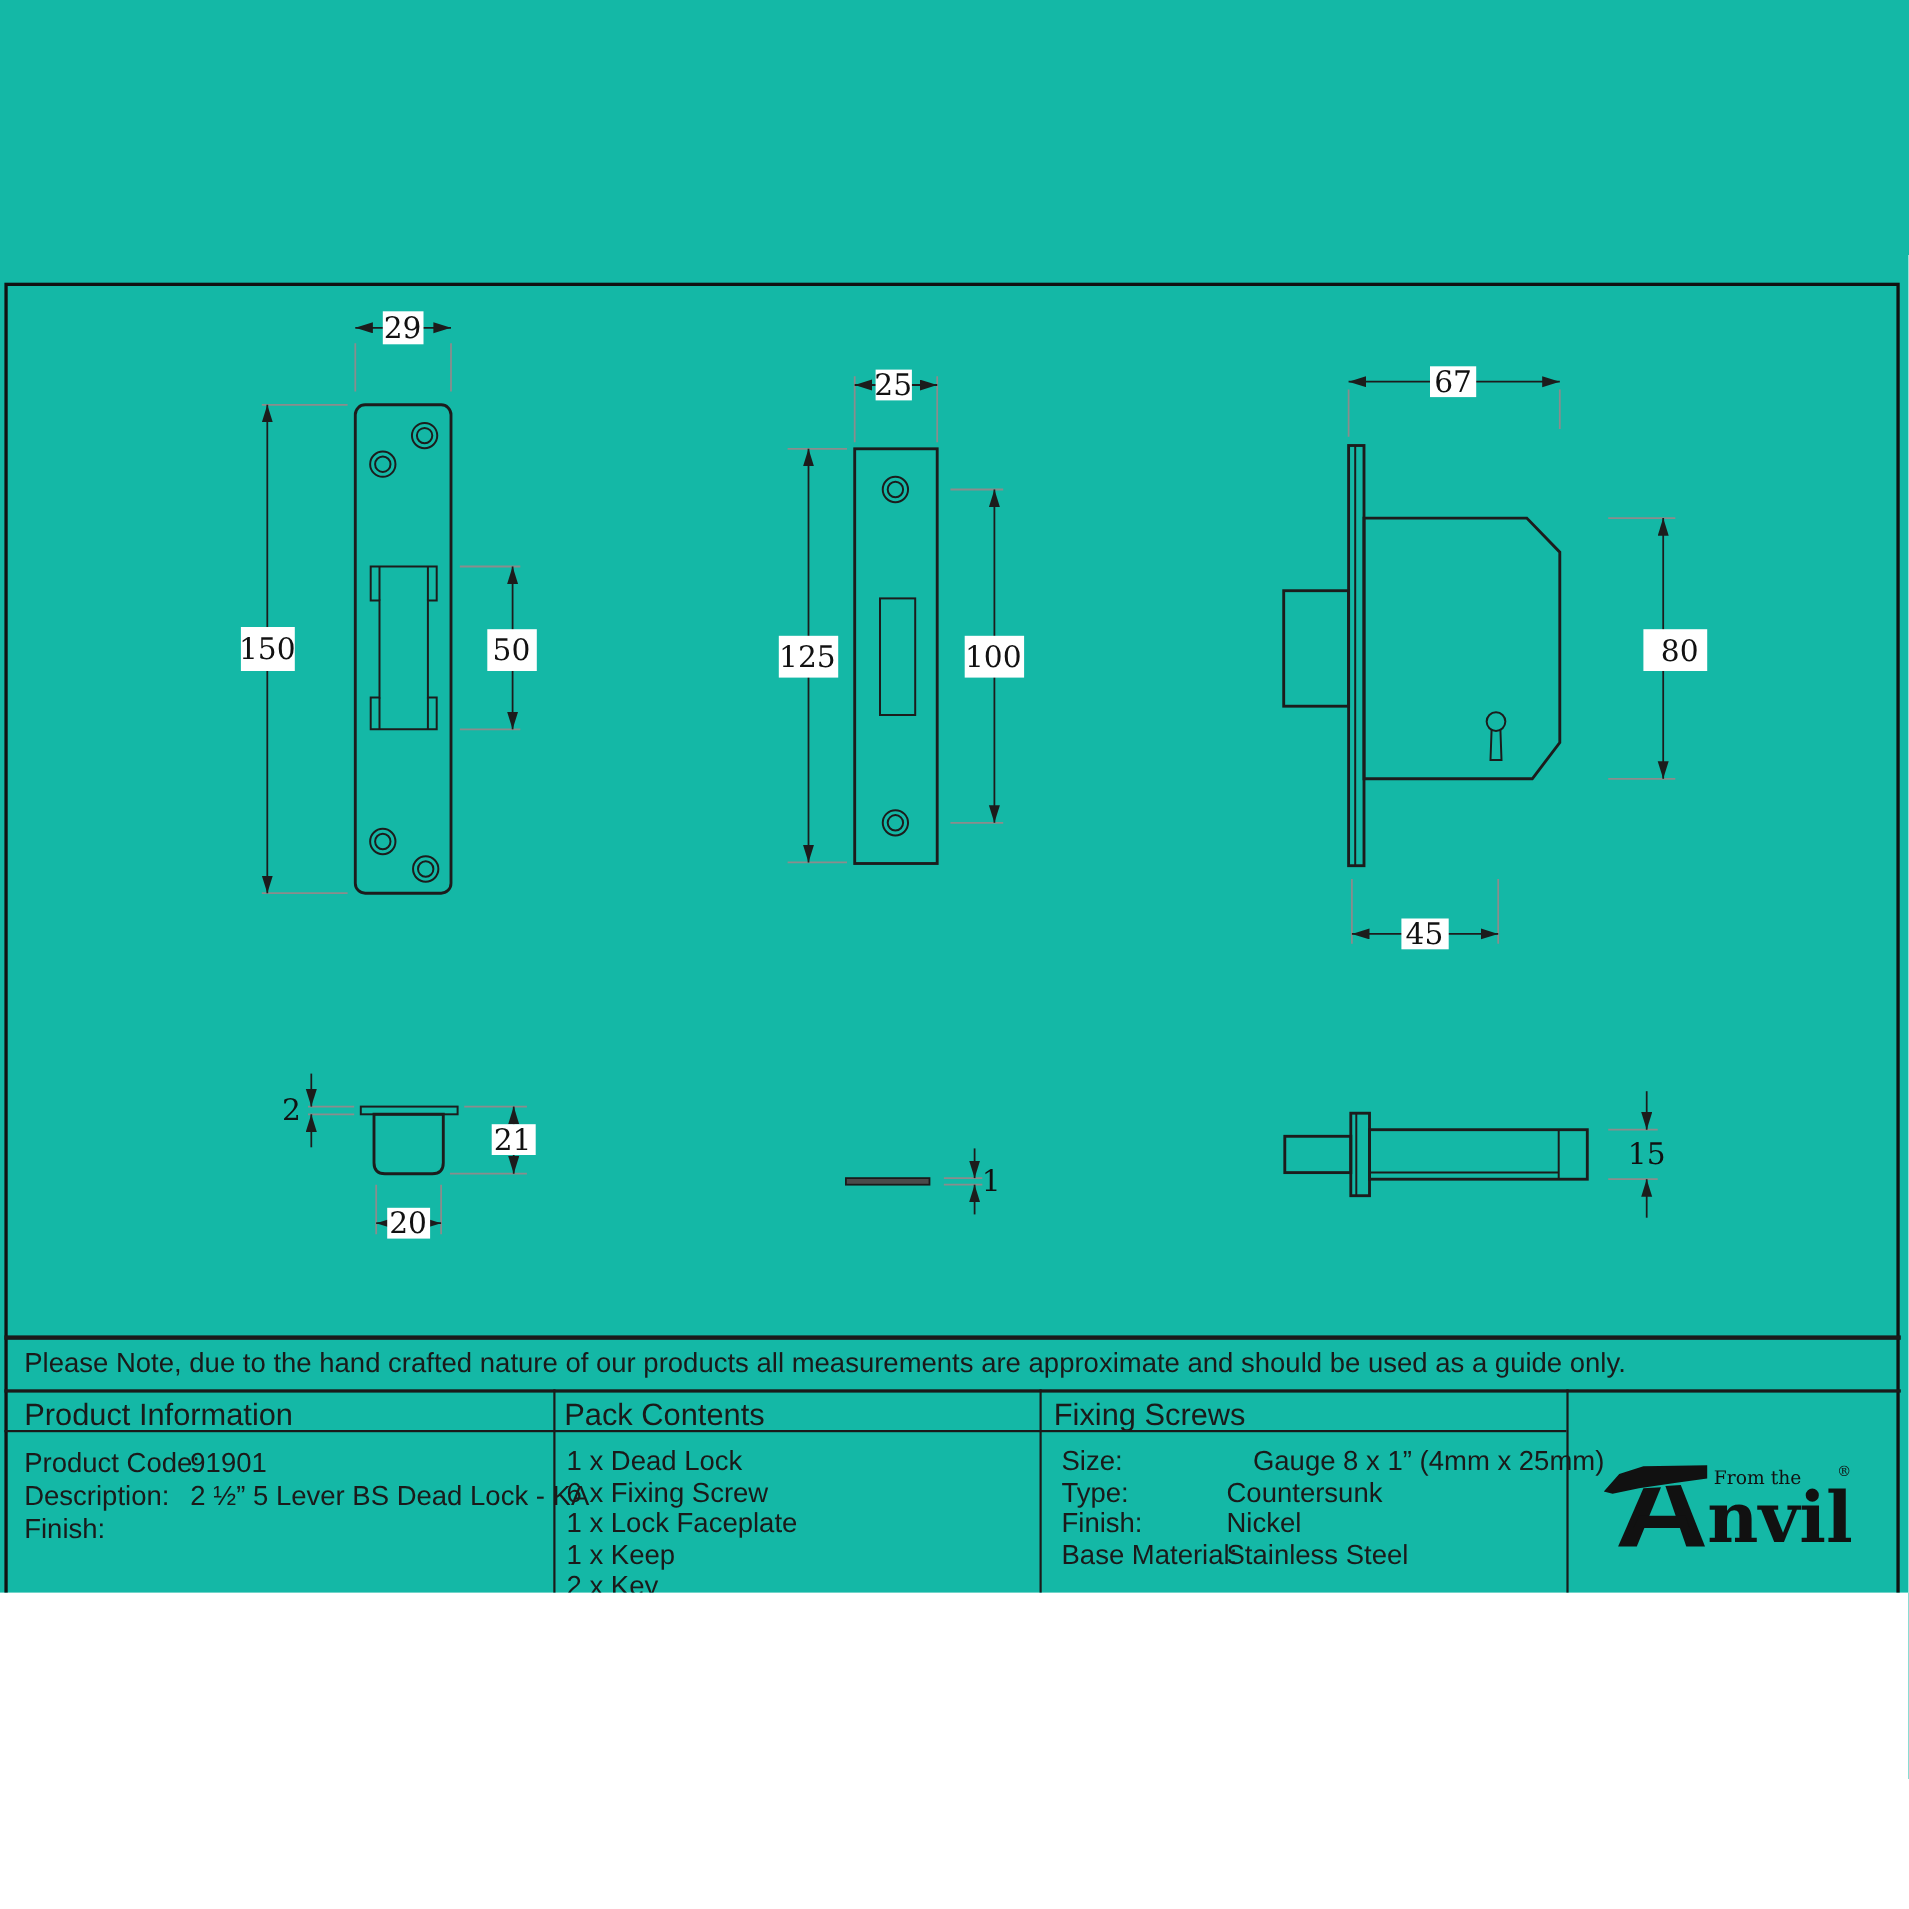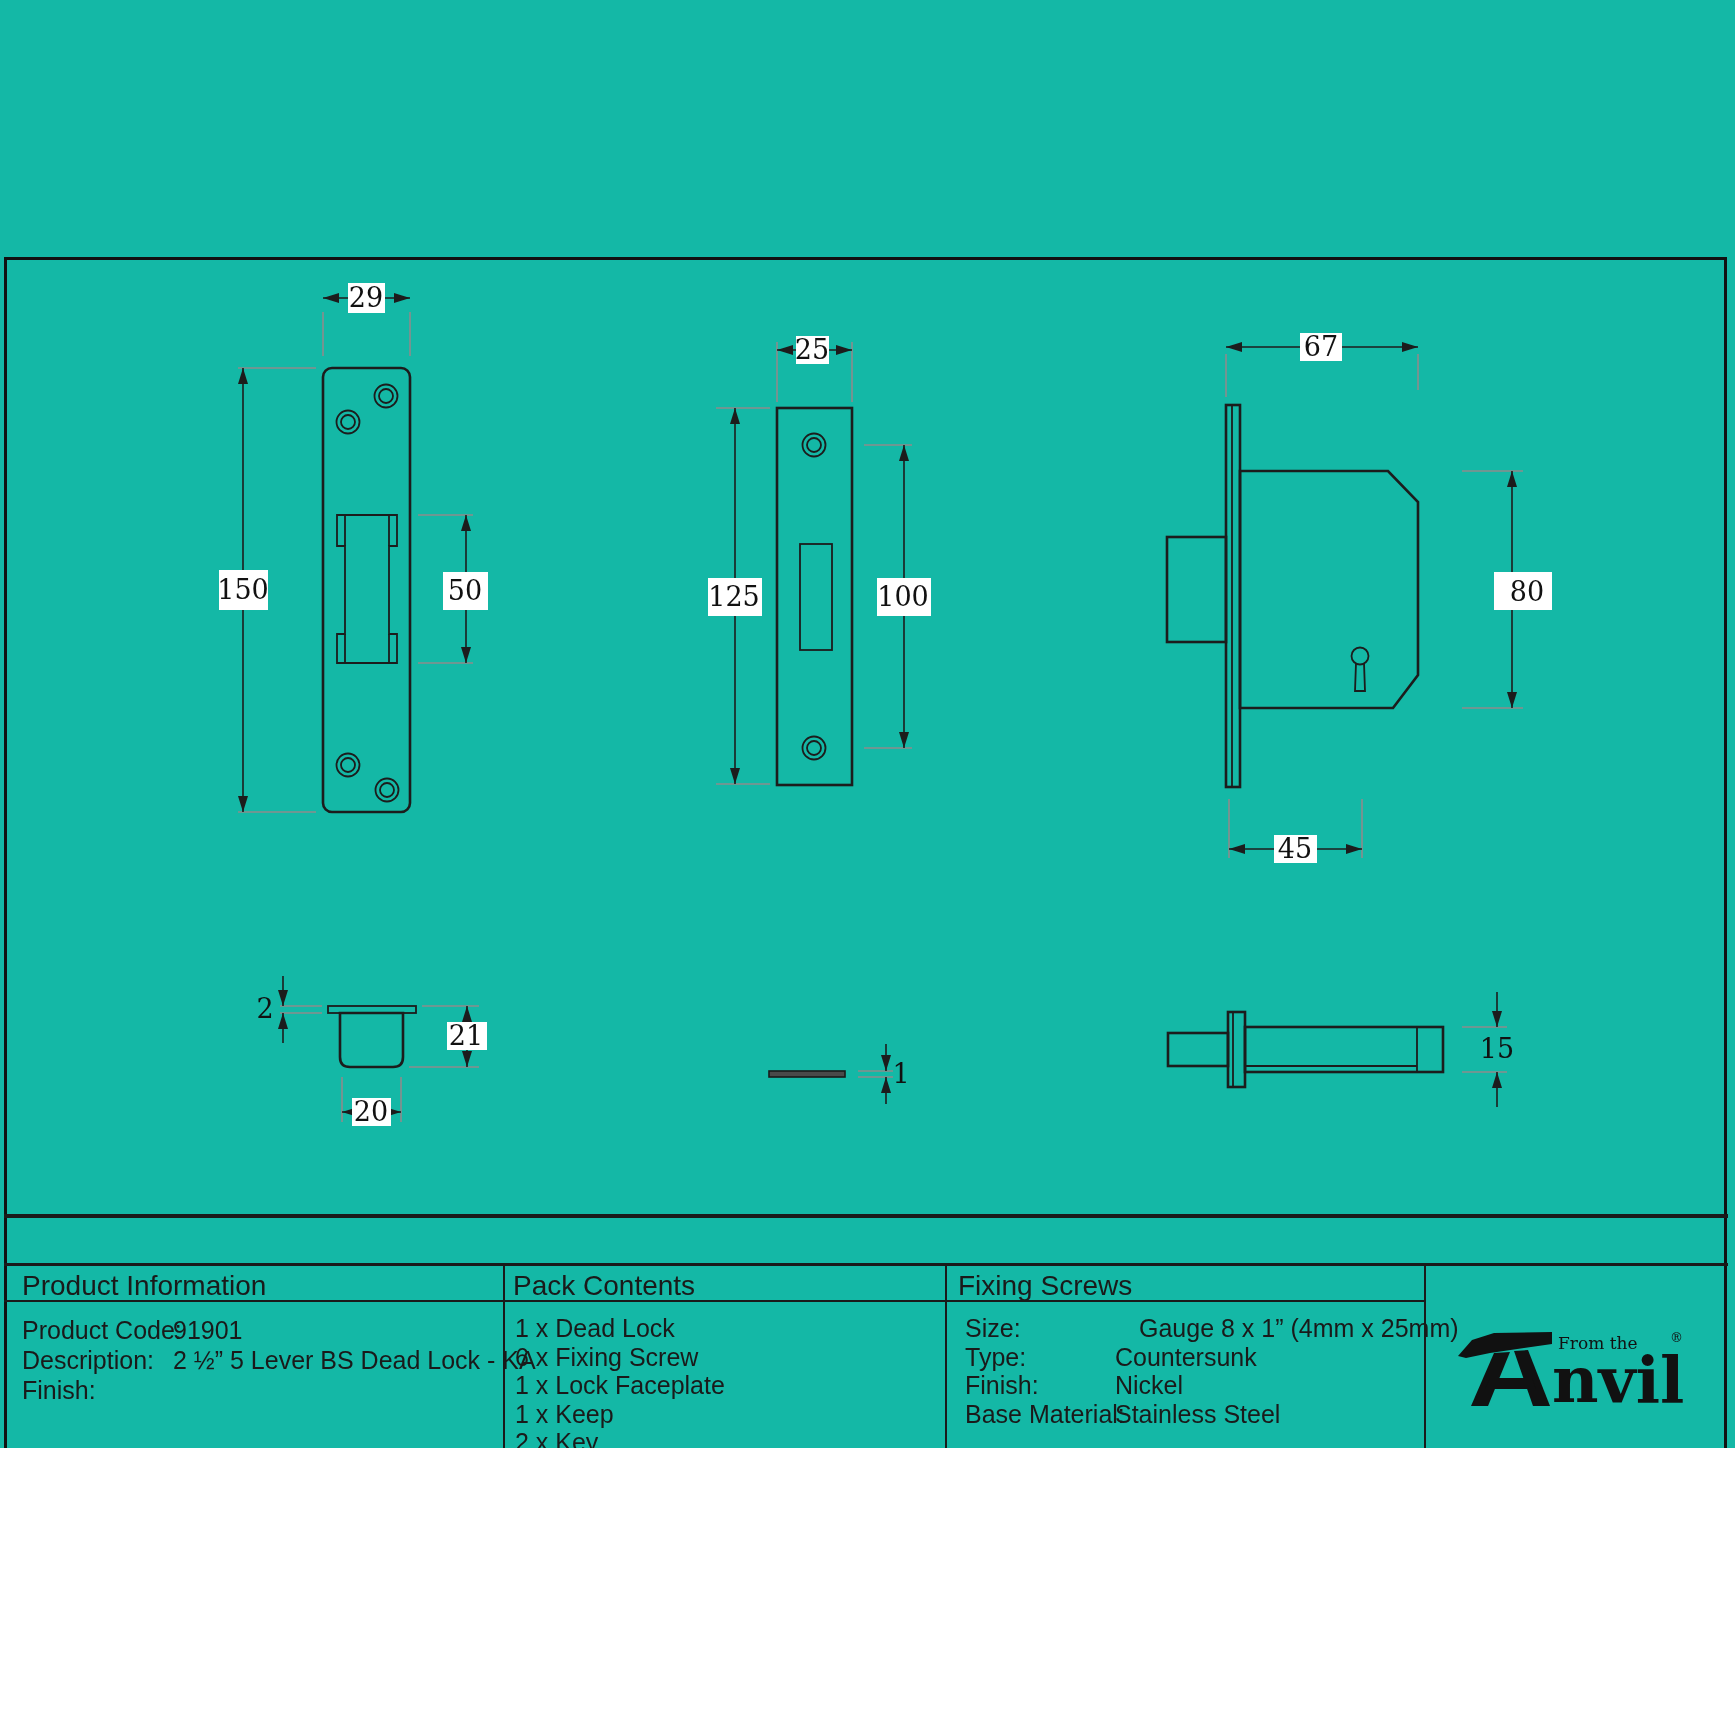--- a/index.html
+++ b/index.html
@@ -146,20 +146,21 @@
   </svg>
 
   <div class="frame"></div>
   <div class="ln" style="left:4px;top:1214px;width:1724px;height:3.5px;"></div>
   <div class="ln" style="left:4px;top:1263px;width:1724px;height:2.5px;"></div>
   <div class="ln" style="left:4px;top:1300px;width:1420px;height:2px;"></div>
   <div class="ln" style="left:503px;top:1263px;width:2px;height:211px;"></div>
   <div class="ln" style="left:945px;top:1263px;width:2px;height:211px;"></div>
   <div class="ln" style="left:1424px;top:1263px;width:2px;height:211px;"></div>
 
+  <div class="txt" style="left:22px;top:1225px;">Please Note, due to the hand crafted nature of our products all measurements are approximate and should be used as a guide only.</div>
 
   <div class="txt hdr" style="left:22px;top:1270px;">Product Information</div>
   <div class="txt hdr" style="left:513px;top:1270px;">Pack Contents</div>
   <div class="txt hdr" style="left:958px;top:1270px;">Fixing Screws</div>
 
   <div class="txt" style="left:22px;top:1316px;">Product Code:</div>
   <div class="txt" style="left:173px;top:1316px;">91901</div>
   <div class="txt" style="left:22px;top:1346px;">Description:</div>
   <div class="txt" style="left:173px;top:1346px;">2 ½” 5 Lever BS Dead Lock - KA</div>
   <div class="txt" style="left:22px;top:1376px;">Finish:</div>

